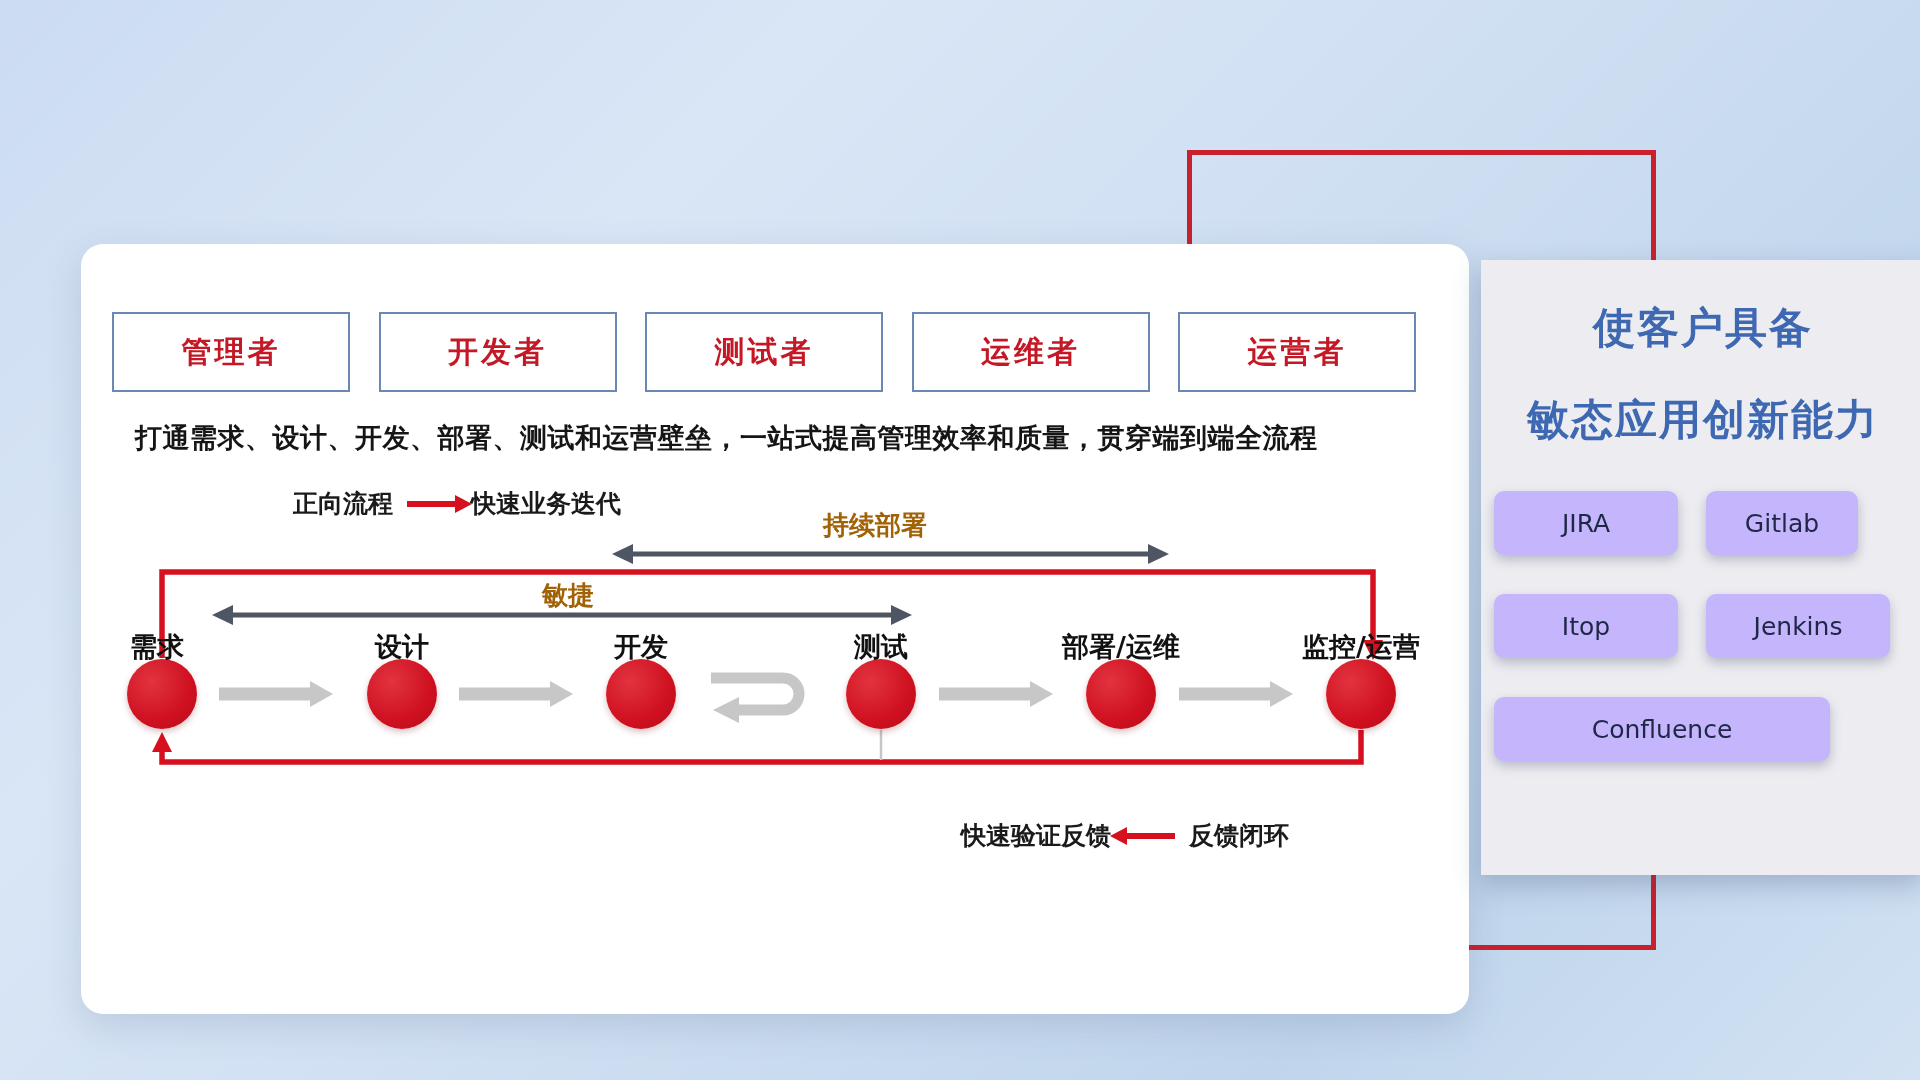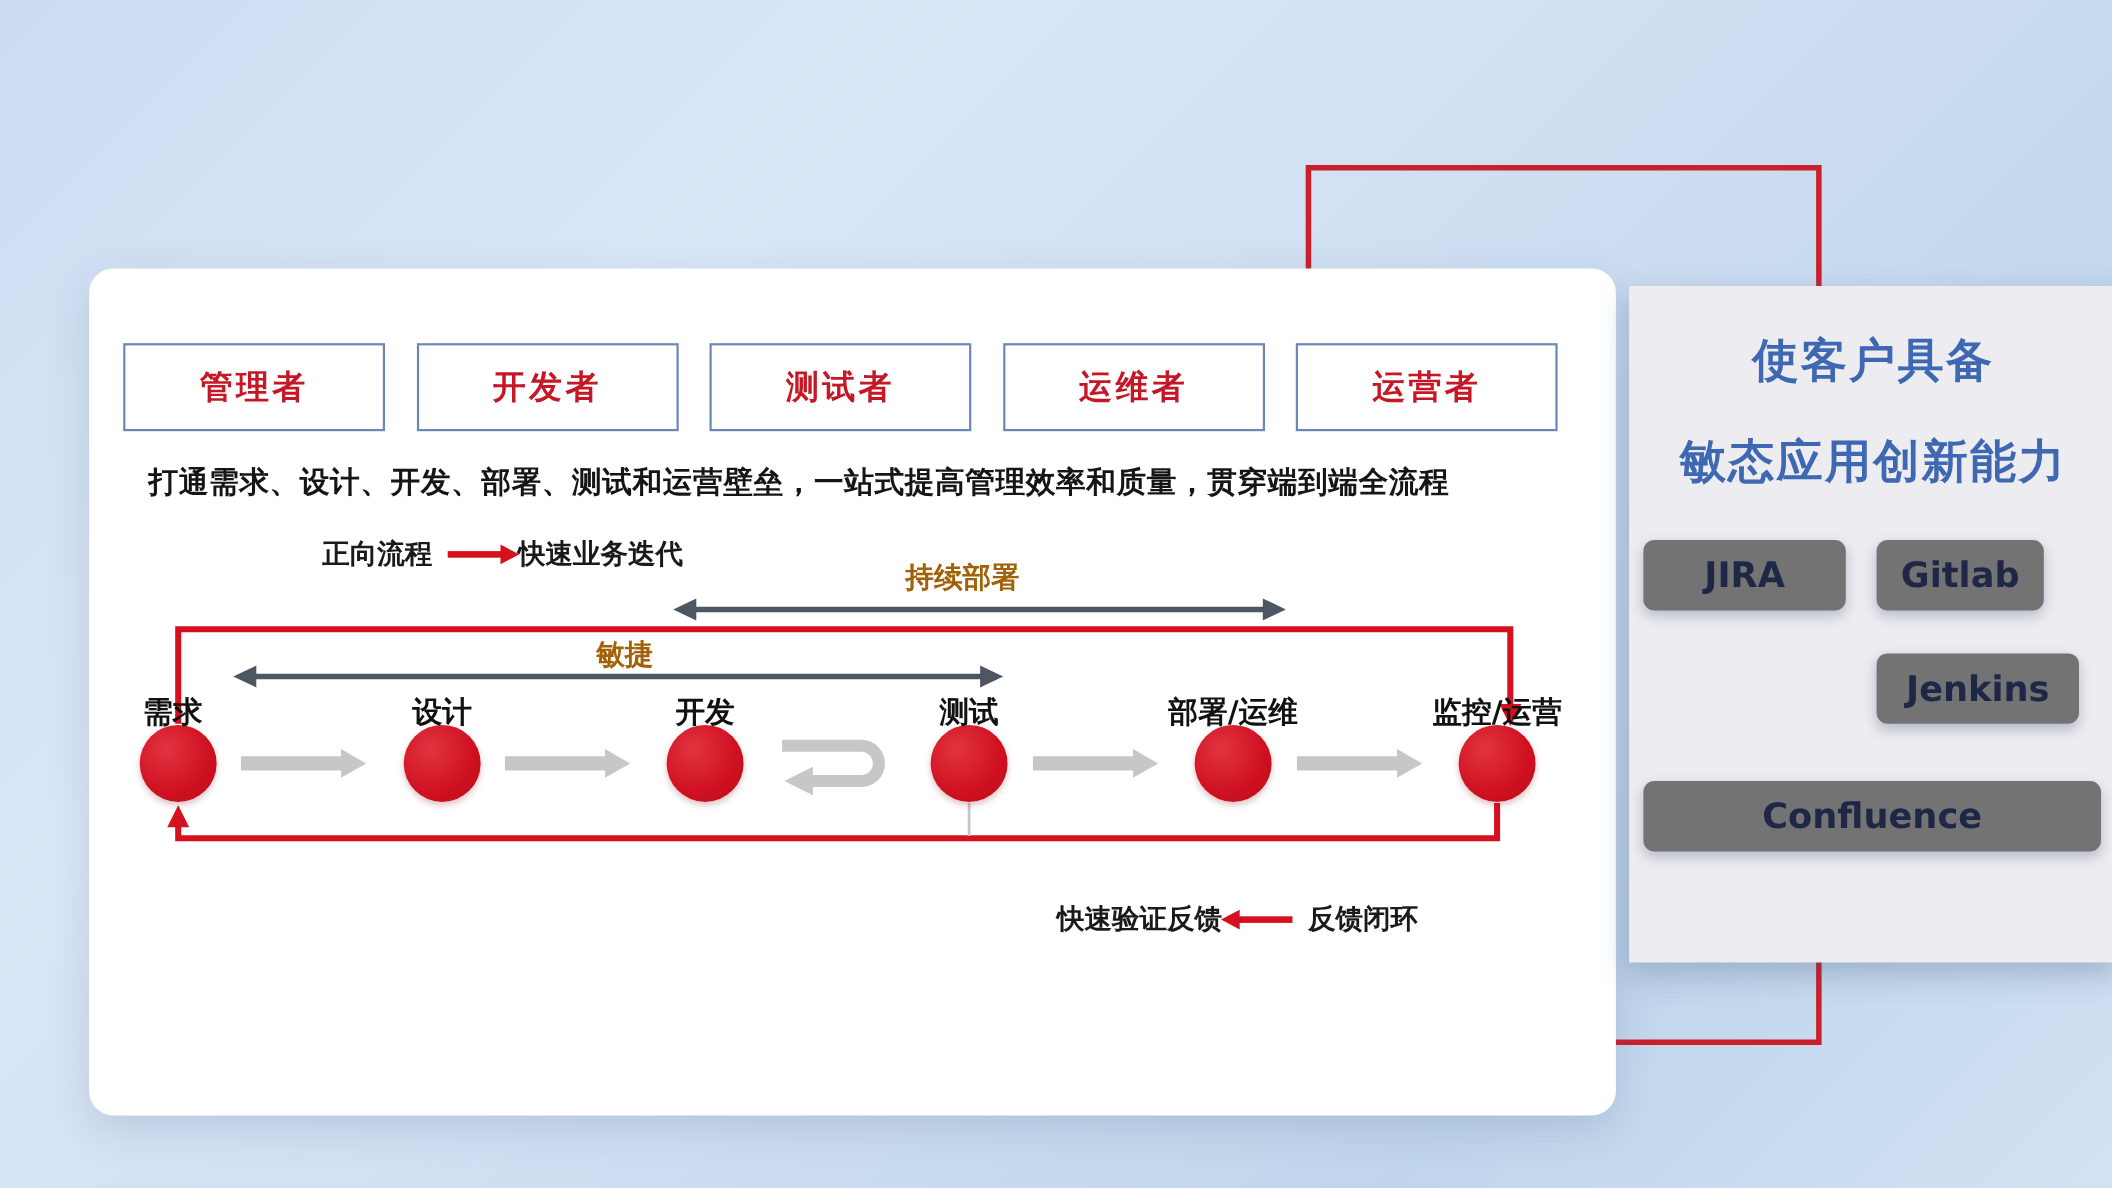--- a/index.html
+++ b/index.html
@@ -76,30 +76,30 @@
     position:absolute; left:1481px; top:260px; width:444px; height:615px;
     background:#ededf1; z-index:3; box-shadow:0 10px 26px rgba(60,80,120,.30);
   }
   .panel-title{
     position:absolute; width:100%; text-align:center;
     color:#3e68b2; font-weight:700; font-size:42px; letter-spacing:2px; white-space:nowrap;
   }
   .panel-title.line1{ top:40px; }
   .panel-title.line2{ top:132px; }
   .tool{
-    position:absolute; height:64px; background:#737373; border-radius:10px;
+    position:absolute; height:64px; background:#c4b5fd; border-radius:10px;
     box-shadow:0 5px 12px rgba(40,50,90,.28);
     display:flex; align-items:center; justify-content:center;
-    color:#1f2747; font-size:32px; font-weight:700;
+    color:#1f2747; font-size:25px; font-weight:400;
   }
   .t-jira{ left:13px; top:231px; width:184px; }
   .t-gitlab{ left:225px; top:231px; width:152px; }
   .t-itop{ left:13px; top:334px; width:184px; }
   .t-jenkins{ left:225px; top:334px; width:184px; }
-  .t-confluence{ left:13px; top:450px; width:416px; }
+  .t-confluence{ left:13px; top:437px; width:336px; }
 </style>
 </head>
 <body>
 
 <div class="red-frame"></div>
 
 <section class="card">
 
   <div class="roles">
     <div class="role-box">管理者</div>
@@ -182,15 +182,16 @@
     <span>反馈闭环</span>
   </div>
 
 </section>
 
 <aside class="panel">
   <div class="panel-title line1">使客户具备</div>
   <div class="panel-title line2">敏态应用创新能力</div>
   <div class="tool t-jira">JIRA</div>
   <div class="tool t-gitlab">Gitlab</div>
+  <div class="tool t-itop">Itop</div>
   <div class="tool t-jenkins">Jenkins</div>
   <div class="tool t-confluence">Confluence</div>
 </aside>
 
 </body></html>

